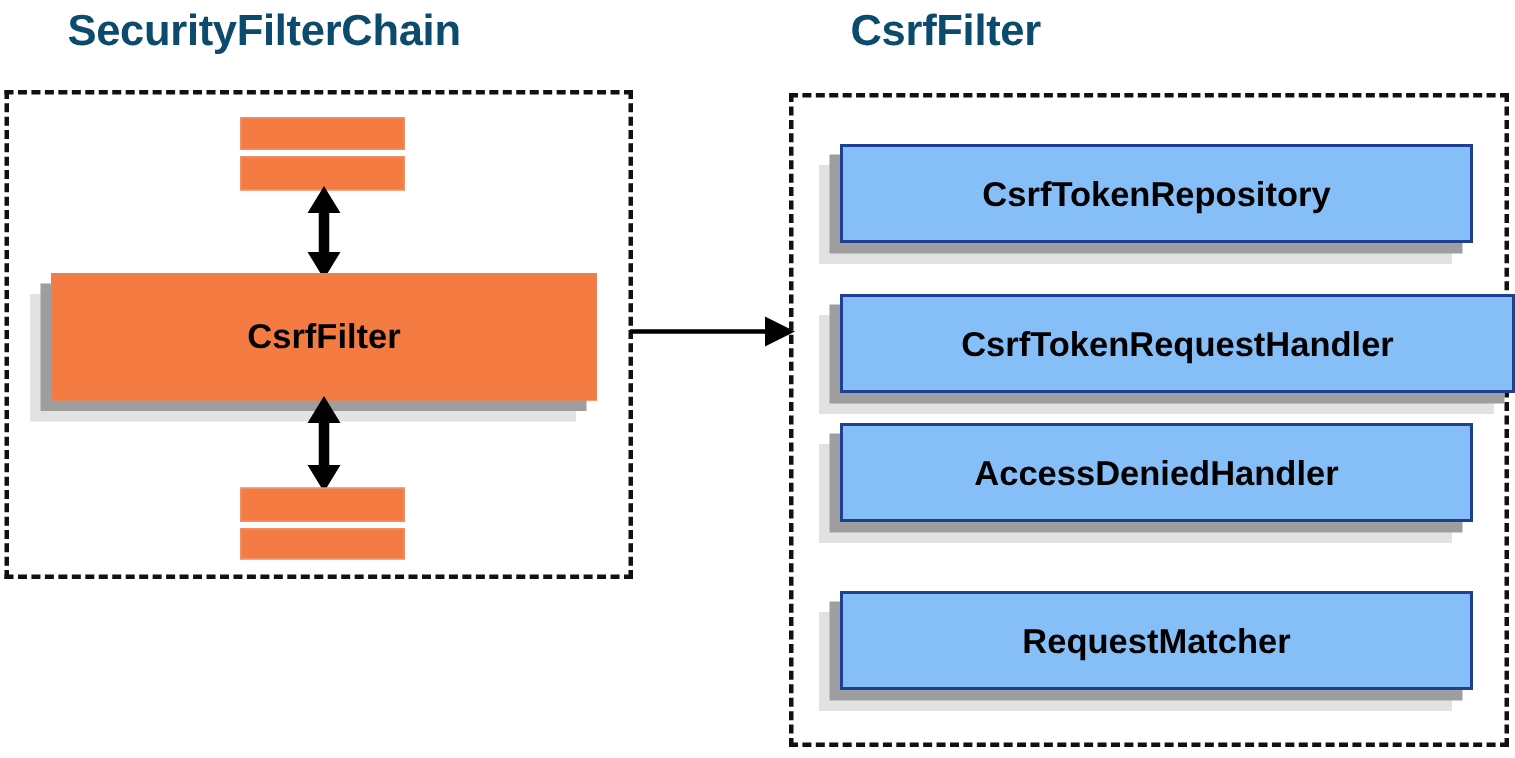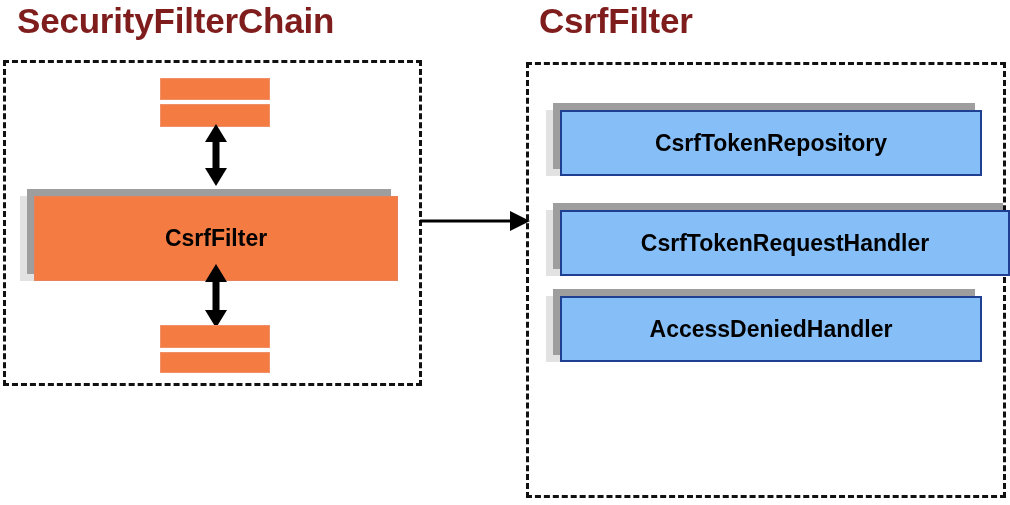--- a/index.html
+++ b/index.html
@@ -19,25 +19,26 @@
     height: 505px;
     background: #ffffff;
     overflow: hidden;
   }
 
   
   .panel-title {
     position: absolute;
     font-family: "Liberation Sans", sans-serif;
     font-weight: bold;
-    font-size: 35px;
+    font-size: 29px;
     line-height: 34px;
-    color: #7f1d1d;
+    color: #0c4a6e;
     white-space: nowrap;
     letter-spacing: -0.2px;
+    margin-left: 28px;
   }
   #title-left  { left: 17px;  top: 4px; }
   #title-right { left: 539px; top: 4px; }
 
   
   .dashed-box {
     position: absolute;
     border: 3px dashed #111111;
     background: transparent;
     box-sizing: border-box;
@@ -76,21 +77,20 @@
     width: 100%;
     height: 100%;
     display: flex;
     align-items: center;
     justify-content: center;
     font-family: "Liberation Sans", sans-serif;
     font-weight: bold;
     font-size: 23px;
     color: #000000;
     white-space: nowrap;
-    margin-top: 14px;
   }
   .stack.orange .face {
     background: #f47b42;
     border: 1px solid #e8805a;
   }
   .stack.blue .face {
     background: #86bff8;
     border: 2px solid #1f3f93;
   }
 
@@ -177,14 +177,19 @@
     <div class="shade"></div>
     <div class="face">CsrfTokenRequestHandler</div>
   </div>
 
   <div class="stack blue" id="box-accessdeniedhandler">
     <div class="ghost"></div>
     <div class="shade"></div>
     <div class="face">AccessDeniedHandler</div>
   </div>
 
+  <div class="stack blue" id="box-requestmatcher">
+    <div class="ghost"></div>
+    <div class="shade"></div>
+    <div class="face">RequestMatcher</div>
+  </div>
 
 </div>
 
 </body></html>

